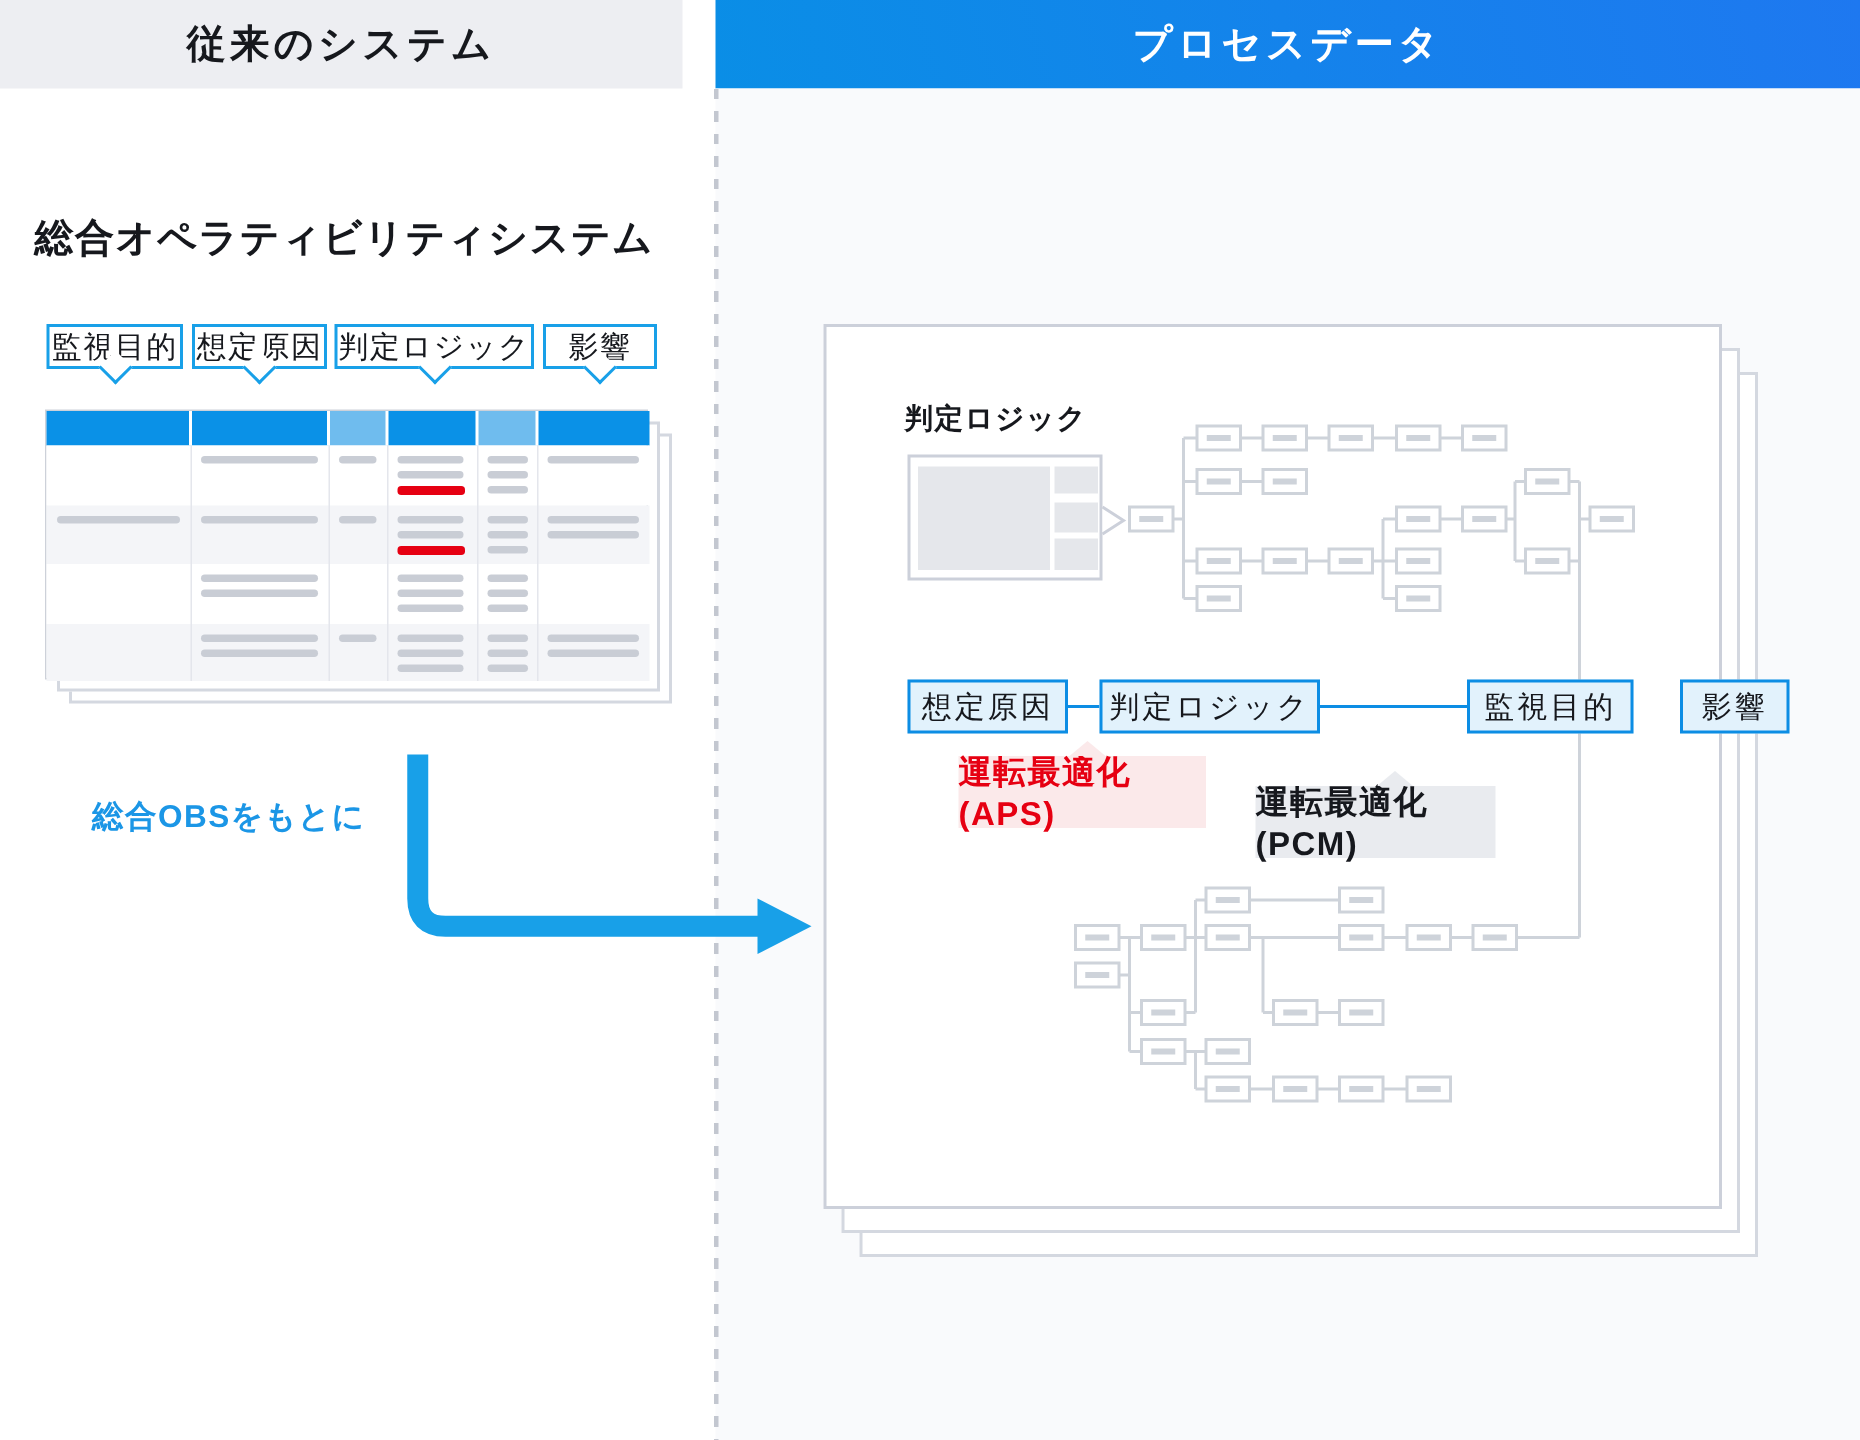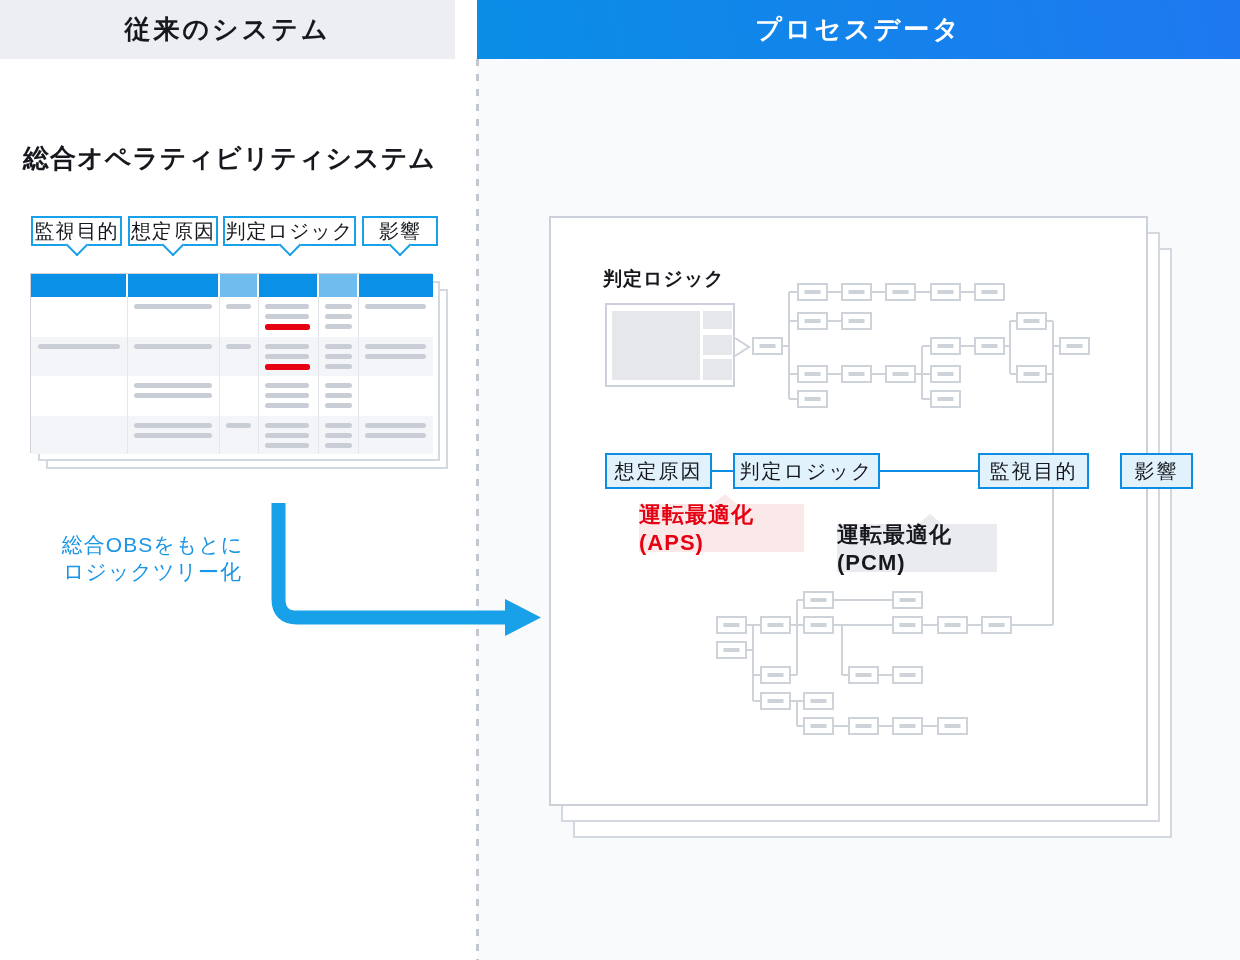--- a/index.html
+++ b/index.html
@@ -33,21 +33,21 @@
 
   
   .page{background:#fff;border:2px solid #d4d8e0;box-sizing:border-box;}
   #obs-table{left:30px;top:273px;width:402px;height:180px;background:#fff;
              border:1px solid #cdd1d9;box-sizing:border-box;}
   .ph-line{position:absolute;height:5px;border-radius:2.5px;background:#c9cdd5;}
   .ph-line.red{background:#e60012;height:6px;}
 
   
   #arrow-caption{left:40px;top:531px;width:225px;text-align:center;
-                 color:#1b96e6;font-size:21px;font-weight:400;line-height:27px;letter-spacing:1px;}
+                 color:#1b96e6;font-size:21px;font-weight:700;line-height:27px;letter-spacing:1px;}
 
   
   .card-border{background:#fff;border:2px solid #ccd0da;box-sizing:border-box;}
   #process-box{left:605px;top:303px;width:130px;height:84px;background:#fff;
                border:2px solid #ccd0da;box-sizing:border-box;}
   #process-box .big{position:absolute;left:5px;top:6px;width:88px;height:69px;background:#e5e7eb;}
   #process-box .s1{position:absolute;left:96px;top:6px;width:29px;height:18px;background:#e5e7eb;}
   #process-box .s2{position:absolute;left:96px;top:30px;width:29px;height:20px;background:#e5e7eb;}
   #process-box .s3{position:absolute;left:96px;top:54px;width:29px;height:21px;background:#e5e7eb;}
   #process-label{left:603px;top:266px;font-size:19px;font-weight:700;letter-spacing:1px;}
@@ -160,21 +160,20 @@
       <span class="ph-line" style="left:234px;top:169px;width:44px;"></span>
       <span class="ph-line" style="left:294px;top:149px;width:27px;"></span>
       <span class="ph-line" style="left:294px;top:159px;width:27px;"></span>
       <span class="ph-line" style="left:294px;top:169px;width:27px;"></span>
       <span class="ph-line" style="left:334px;top:149px;width:61px;"></span>
       <span class="ph-line" style="left:334px;top:159px;width:61px;"></span>
     </div>
 
   <div class="abs" id="arrow-caption">
     <div>総合OBSをもとに</div>
-    <div>ロジックツリー化</div>
   </div>
   <svg class="abs" style="left:255px;top:490px;" width="300" height="160" viewBox="255 490 300 160">
     <path d="M278.5 503 V599 Q278.5 617.5 297 617.5 H506" fill="none" stroke="#18a0e8" stroke-width="14"></path>
     <polygon points="505,599 541,617.5 505,636" fill="#18a0e8"></polygon>
   </svg>
 
 
   <div class="abs card-border" style="left:573px;top:248px;width:599px;height:590px;border-color:#d4d8e0;"></div>
   <div class="abs card-border" style="left:561px;top:232px;width:599px;height:590px;border-color:#d4d8e0;"></div>
   <div class="abs card-border" style="left:549px;top:216px;width:599px;height:590px;"></div>

